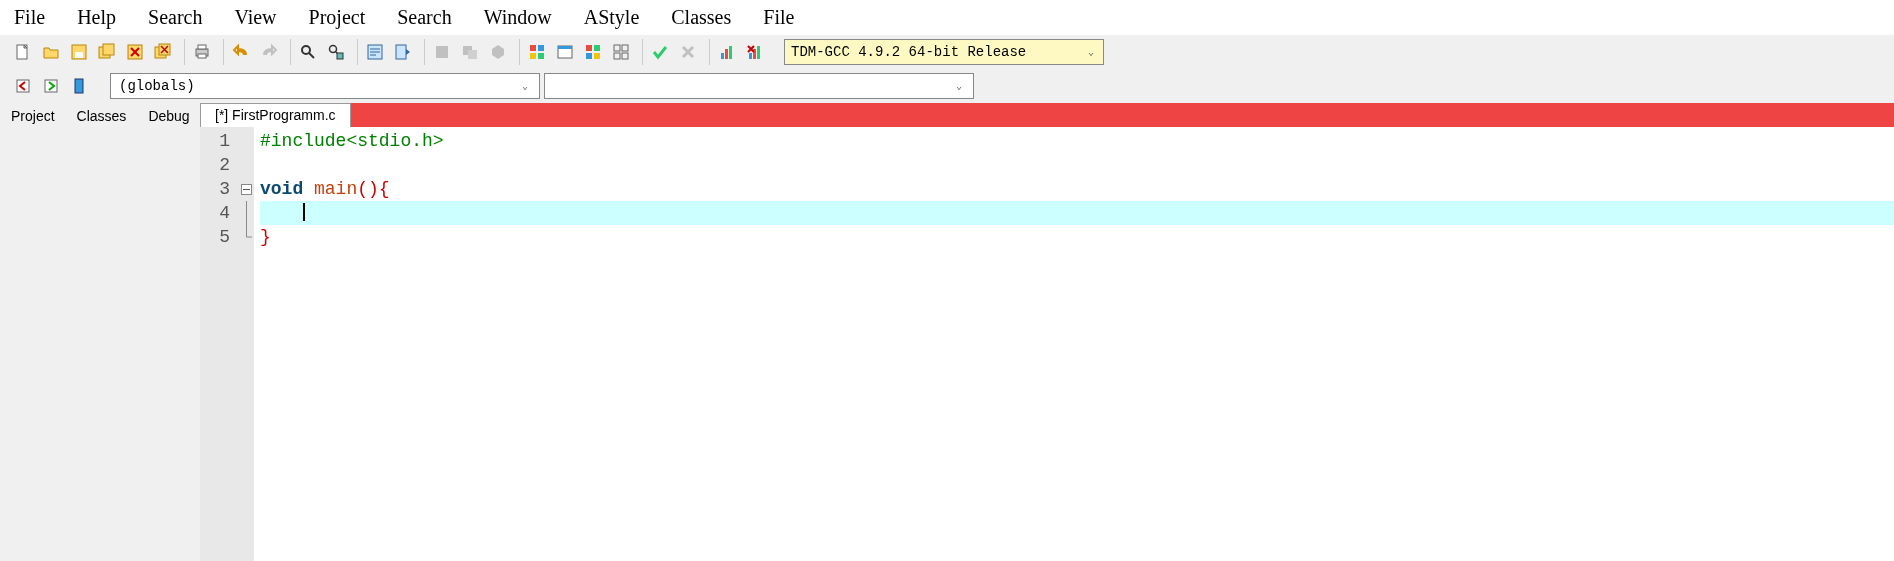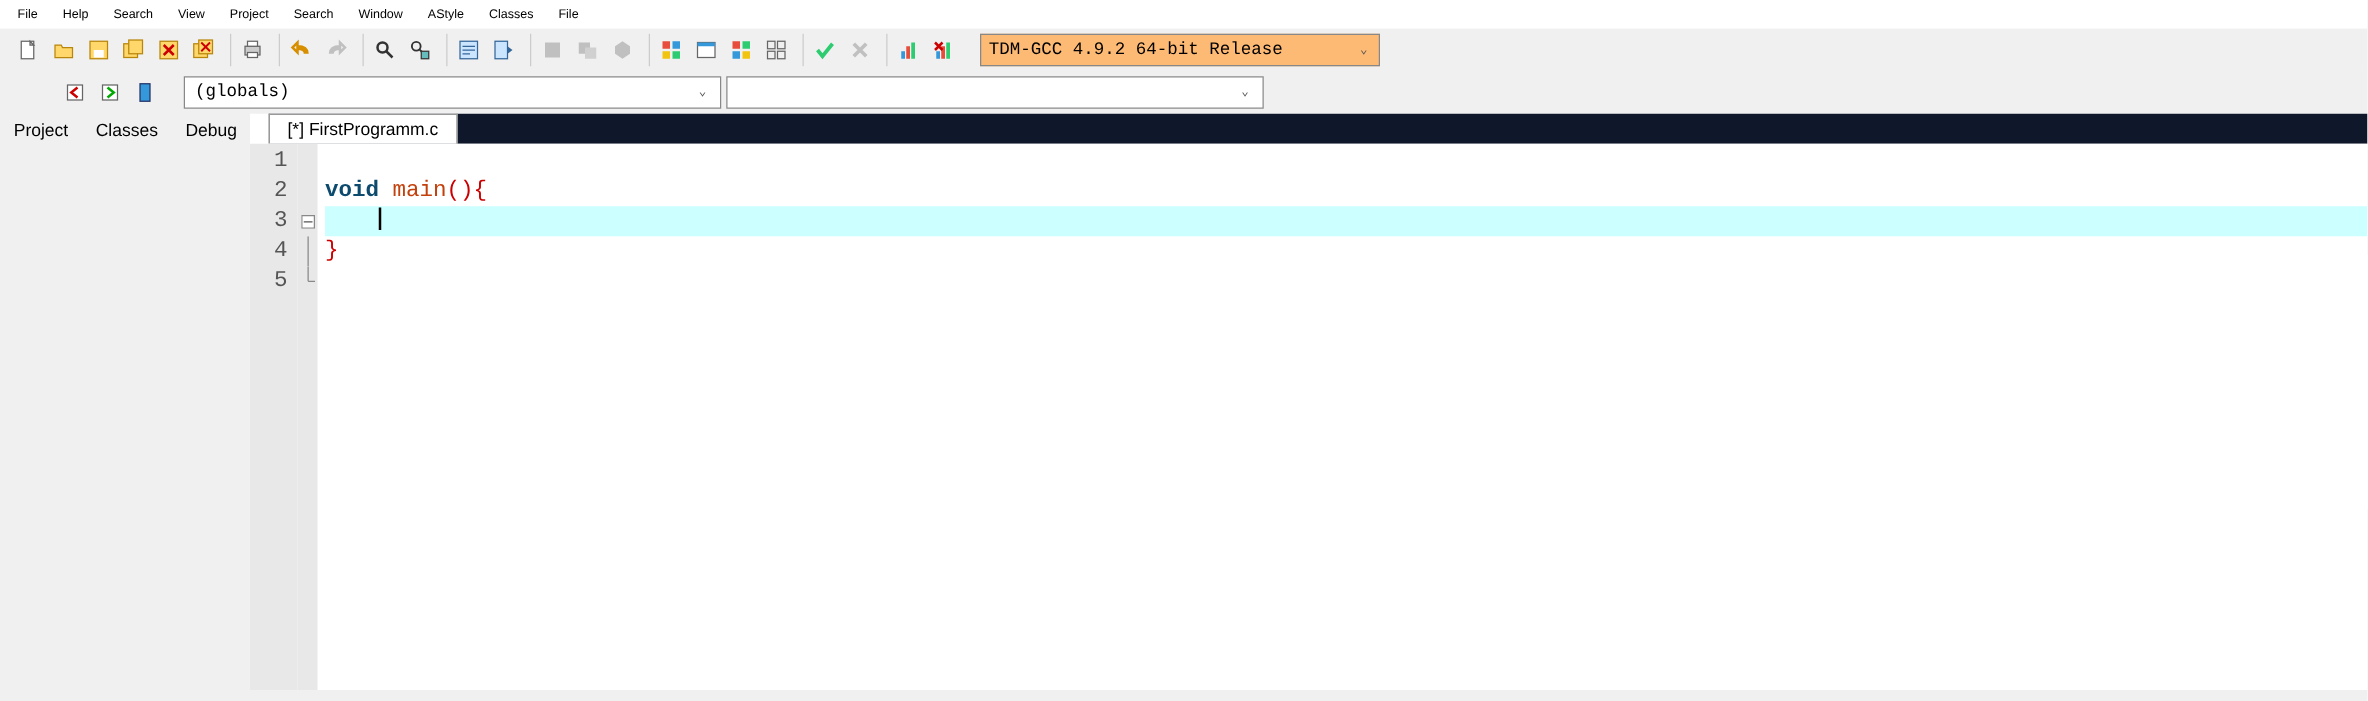--- a/index.html
+++ b/index.html
@@ -5,24 +5,25 @@
 * { margin: 0; padding: 0; box-sizing: border-box; }
 body {
   font-family: "Segoe UI", Tahoma, sans-serif;
   font-size: 13px;
   background: #f0f0f0;
   color: #000;
   overflow: hidden;
 }
 .menubar {
   display: flex;
-  gap: 0;
+  gap: 12px;
   padding: 2px 4px;
   background: #fff;
-  font-size: 10px;
+  font-size: 20px;
+  font-family: Liberation Serif, serif;
 }
 .menu-item {
   padding: 4px 10px;
   cursor: pointer;
 }
 .toolbar {
   display: flex;
   align-items: center;
   padding: 4px 6px;
   background: #f0f0f0;
@@ -45,37 +46,36 @@
   border: 1px solid transparent;
   cursor: pointer;
 }
 .tb-btn.disabled { opacity: 0.45; cursor: default; }
 .tb-btn svg { display: block; }
 .compiler-dd {
   margin-left: 8px;
   width: 320px;
   height: 26px;
   border: 1px solid #888;
-  background: #fdba74;
+  background: #fef9c3;
   font-family: "Courier New", monospace;
   font-size: 14px;
   display: flex;
   align-items: center;
   justify-content: space-between;
   padding: 0 6px;
   cursor: pointer;
   gap: 12px;
 }
 .second-row {
   display: flex;
   align-items: center;
   padding: 4px 6px;
   background: #f0f0f0;
   gap: 4px;
-  margin-left: 37px;
 }
 .scope-dd, .member-dd {
   height: 26px;
   border: 1px solid #888;
   background: #fff;
   font-family: "Courier New", monospace;
   font-size: 14px;
   display: flex;
   align-items: center;
   justify-content: space-between;
@@ -95,23 +95,22 @@
   font-size: 14px;
 }
 .side-tab {
   padding: 4px 10px;
   border: 1px solid transparent;
   cursor: pointer;
 }
 .editor-panel { flex: 1; background: #fff; display: flex; flex-direction: column; }
 .editor-tabs {
   display: flex;
-  background: #0f172a;
+  background: #ef4444;
   height: 24px;
-  margin-left: 15px;
 }
 .editor-tab {
   padding: 3px 14px;
   background: #fff;
   border: 1px solid #999;
   border-bottom: none;
   font-size: 14px;
   cursor: pointer;
 }
 .code-area {
@@ -419,20 +418,21 @@
             </svg>
           </div>
           <div class="fold-cell">
             <svg width="11" height="24">
               <line x1="5.5" y1="0" x2="5.5" y2="12" stroke="#888"></line>
               <line x1="5.5" y1="12" x2="11" y2="12" stroke="#888"></line>
             </svg>
           </div>
         </div>
       <div class="code-col">
+          <div class="code-line"><span class="tok-pp">#include&lt;stdio.h&gt;</span></div>
           <div class="code-line"></div>
           <div class="code-line"><span class="tok-kw">void</span><span class="tok-fn"> main</span><span class="tok-paren">()</span><span class="tok-brace">{</span></div>
           <div class="code-line hl-line">    <span class="cursor"></span></div>
           <div class="code-line"><span class="tok-brace">}</span></div>
         </div>
     </div>
   </div>
 </div>
 
 </body></html>

